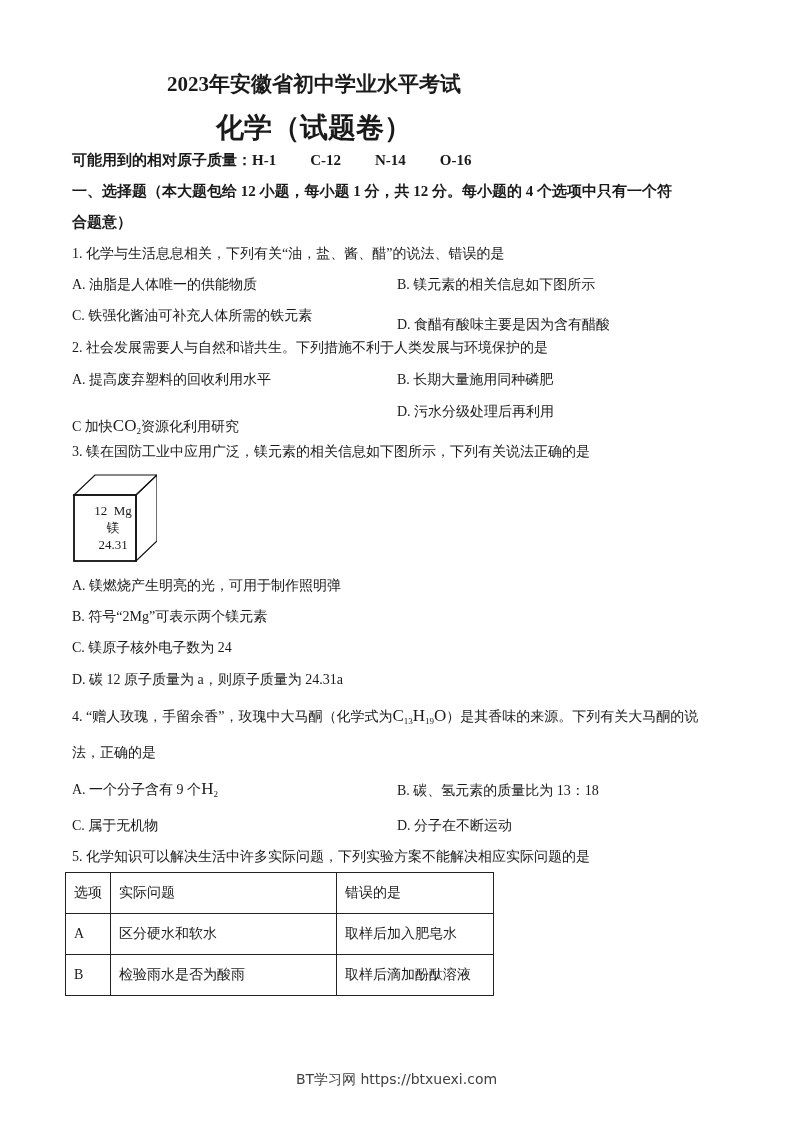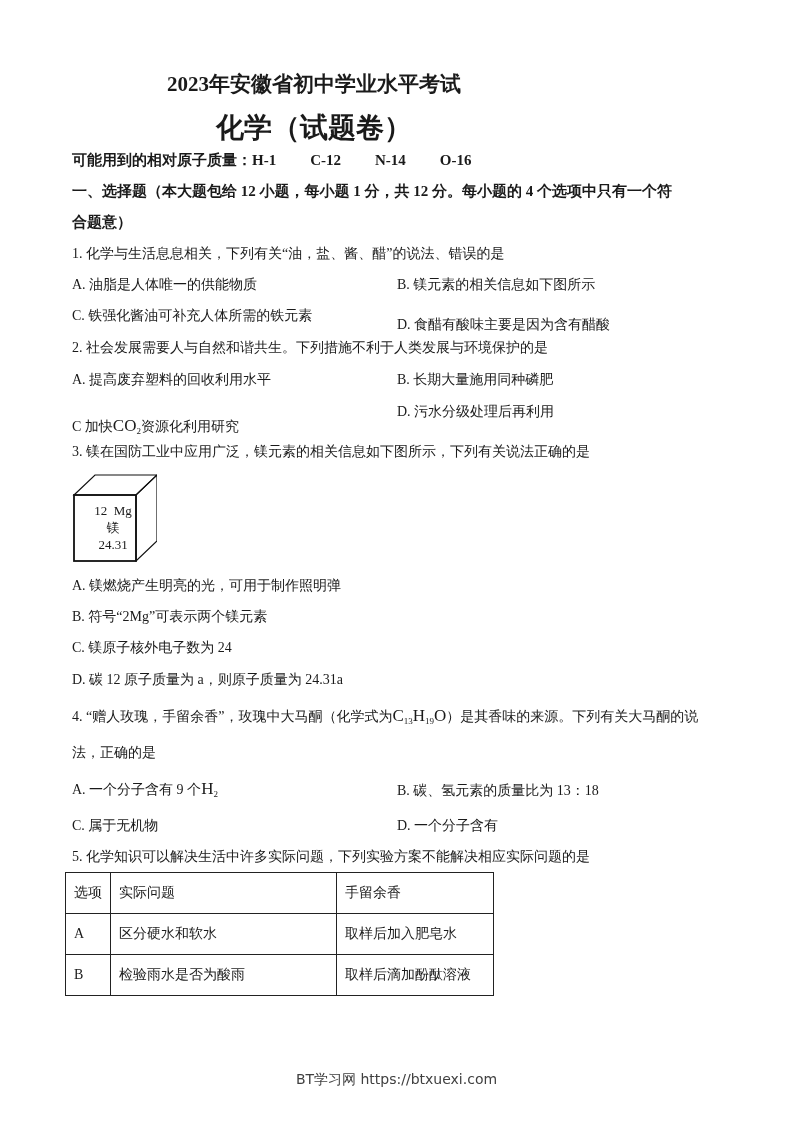--- a/index.html
+++ b/index.html
@@ -74,30 +74,30 @@
 
   <div class="line" style="top:706px;">
     <span>4. “赠人玫瑰，手留余香”，玫瑰中大马酮（化学式为</span><span class="chem">C</span><sub>13</sub><span class="chem">H</span><sub>19</sub><span class="chem">O</span><span>）是其香味的来源。下列有关大马酮的说</span>
   </div>
   <div class="line" style="top:744px;">法，正确的是</div>
   <div class="line" style="top:779px;">
     <span>A.  一个分子含有 9 个</span><span class="chem">H</span><sub>2</sub>
   </div>
   <div class="col2" style="top:782px;">B.  碳、氢元素的质量比为 13：18</div>
   <div class="line" style="top:817px;">C.  属于无机物</div>
-  <div class="col2" style="top:817px;">D.  一个分子含有</div>
+  <div class="col2" style="top:817px;">D.  分子在不断运动</div>
 
   <div class="line" style="top:848px;">5. 化学知识可以解决生活中许多实际问题，下列实验方案不能解决相应实际问题的是</div>
 
   <table class="exp">
     <tbody>
         <tr>
       <td class="c1">选项</td>
       <td class="c2">实际问题</td>
-      <td class="c3">手留余香</td>
+      <td class="c3">错误的是</td>
     </tr>
     <tr>
       <td class="c1">A</td>
       <td class="c2">区分硬水和软水</td>
       <td class="c3">取样后加入肥皂水</td>
     </tr>
     <tr>
       <td class="c1">B</td>
       <td class="c2">检验雨水是否为酸雨</td>
       <td class="c3">取样后滴加酚酞溶液</td>

